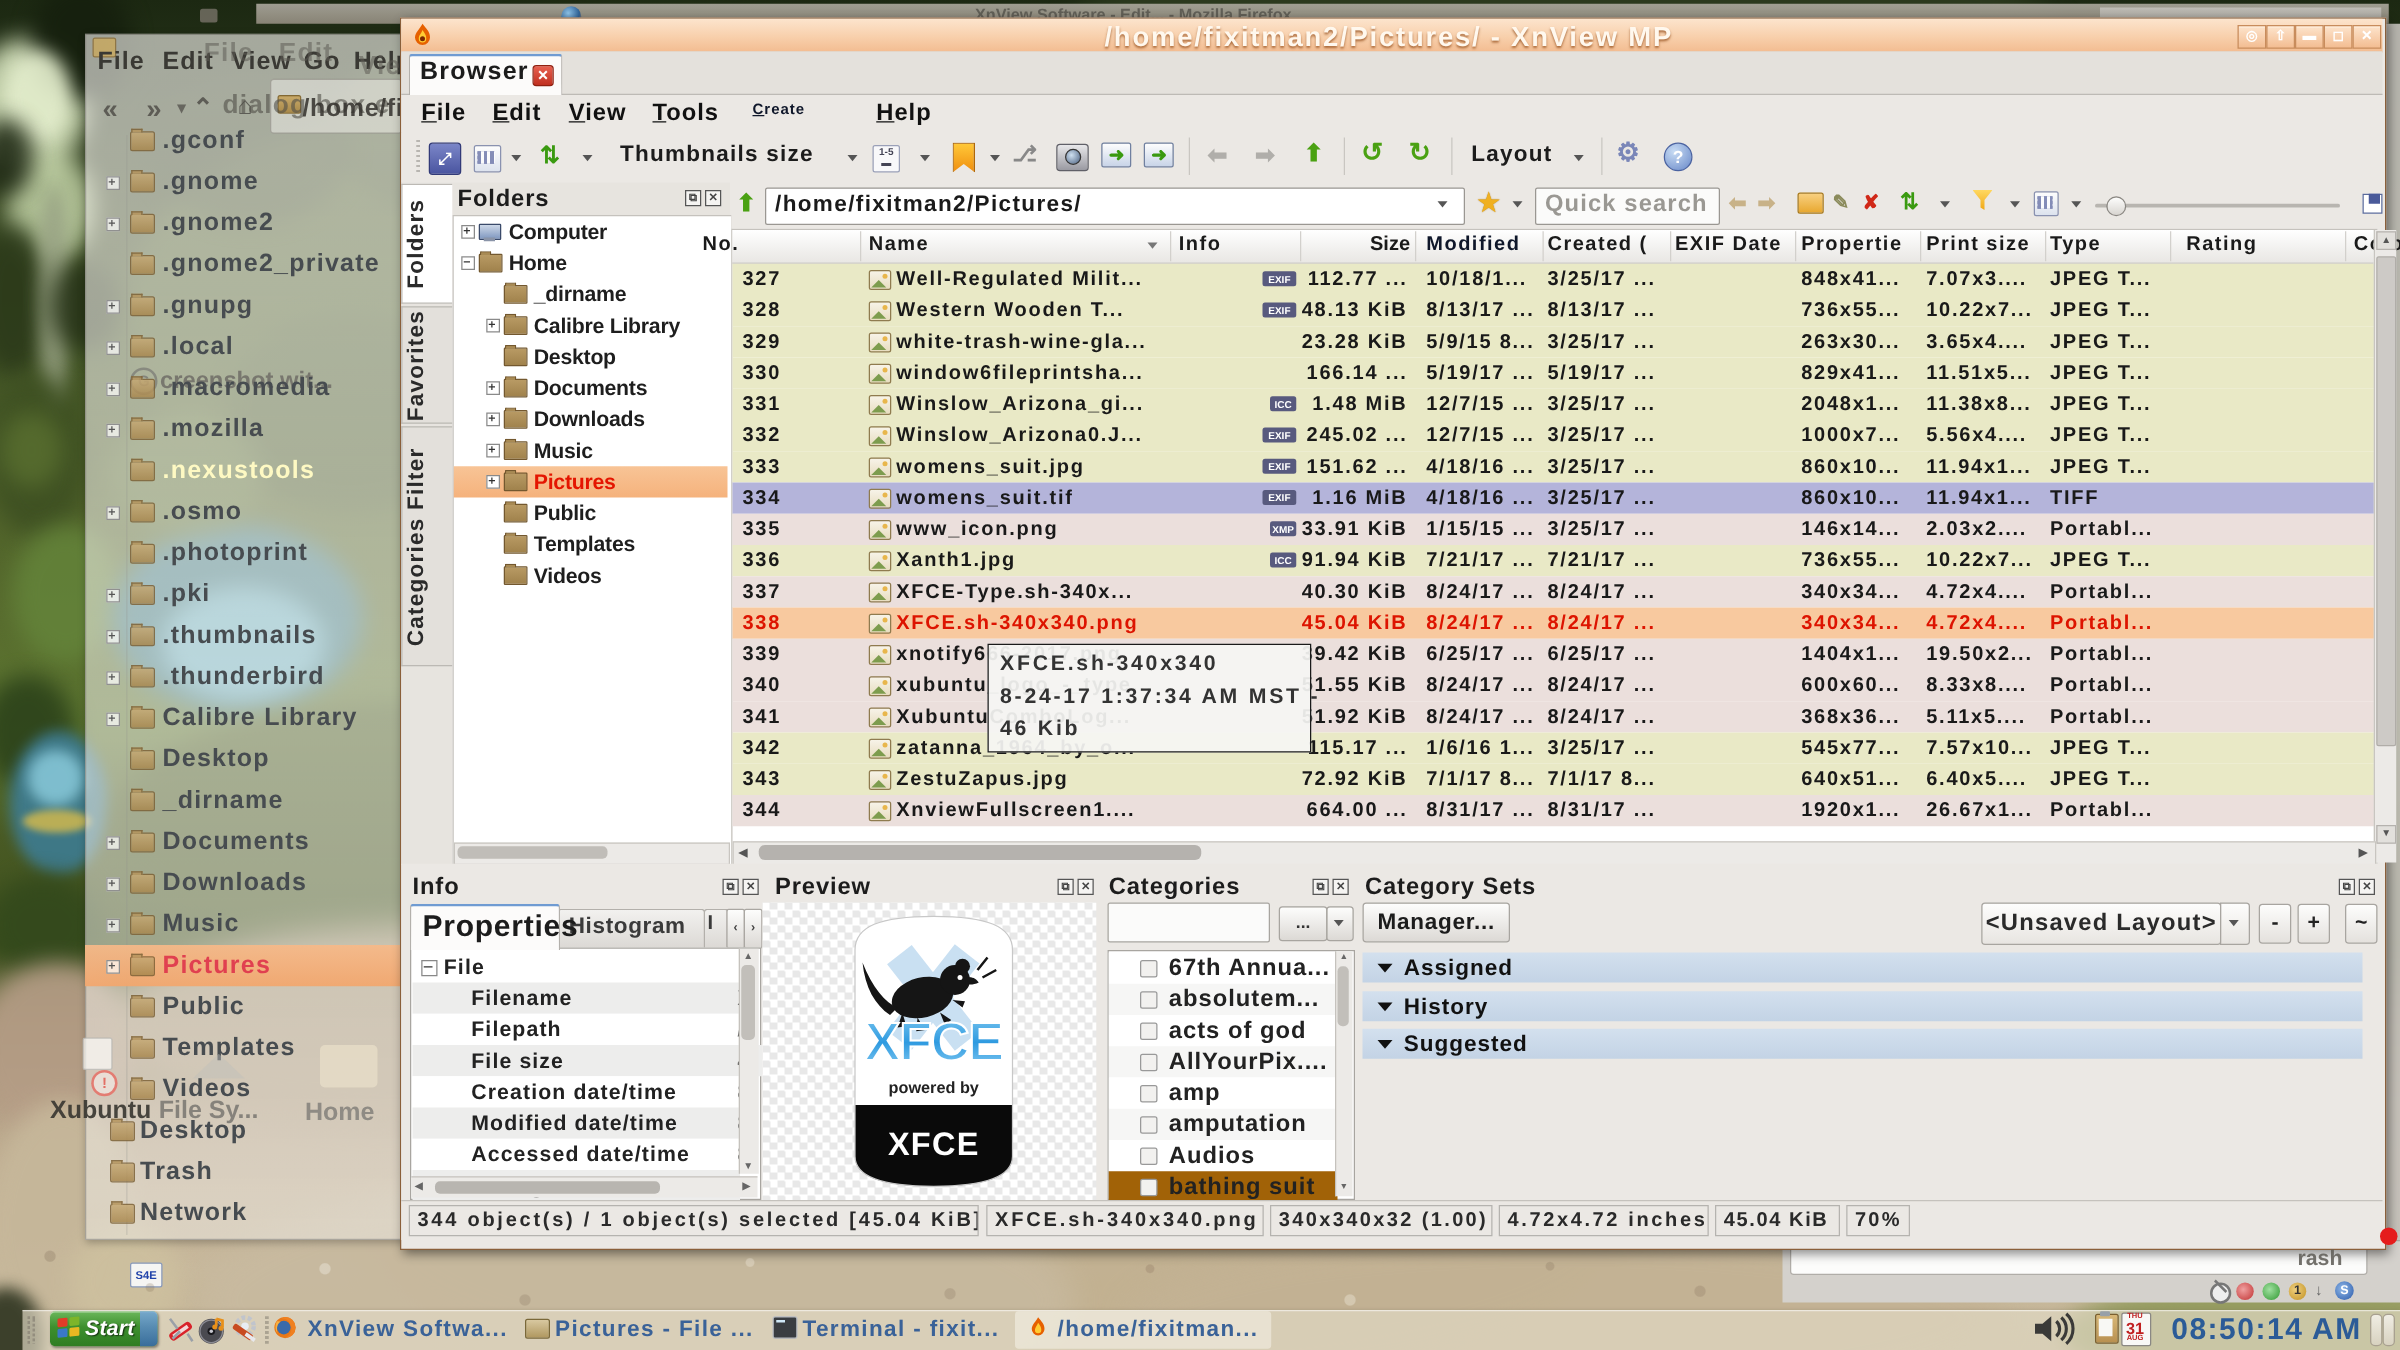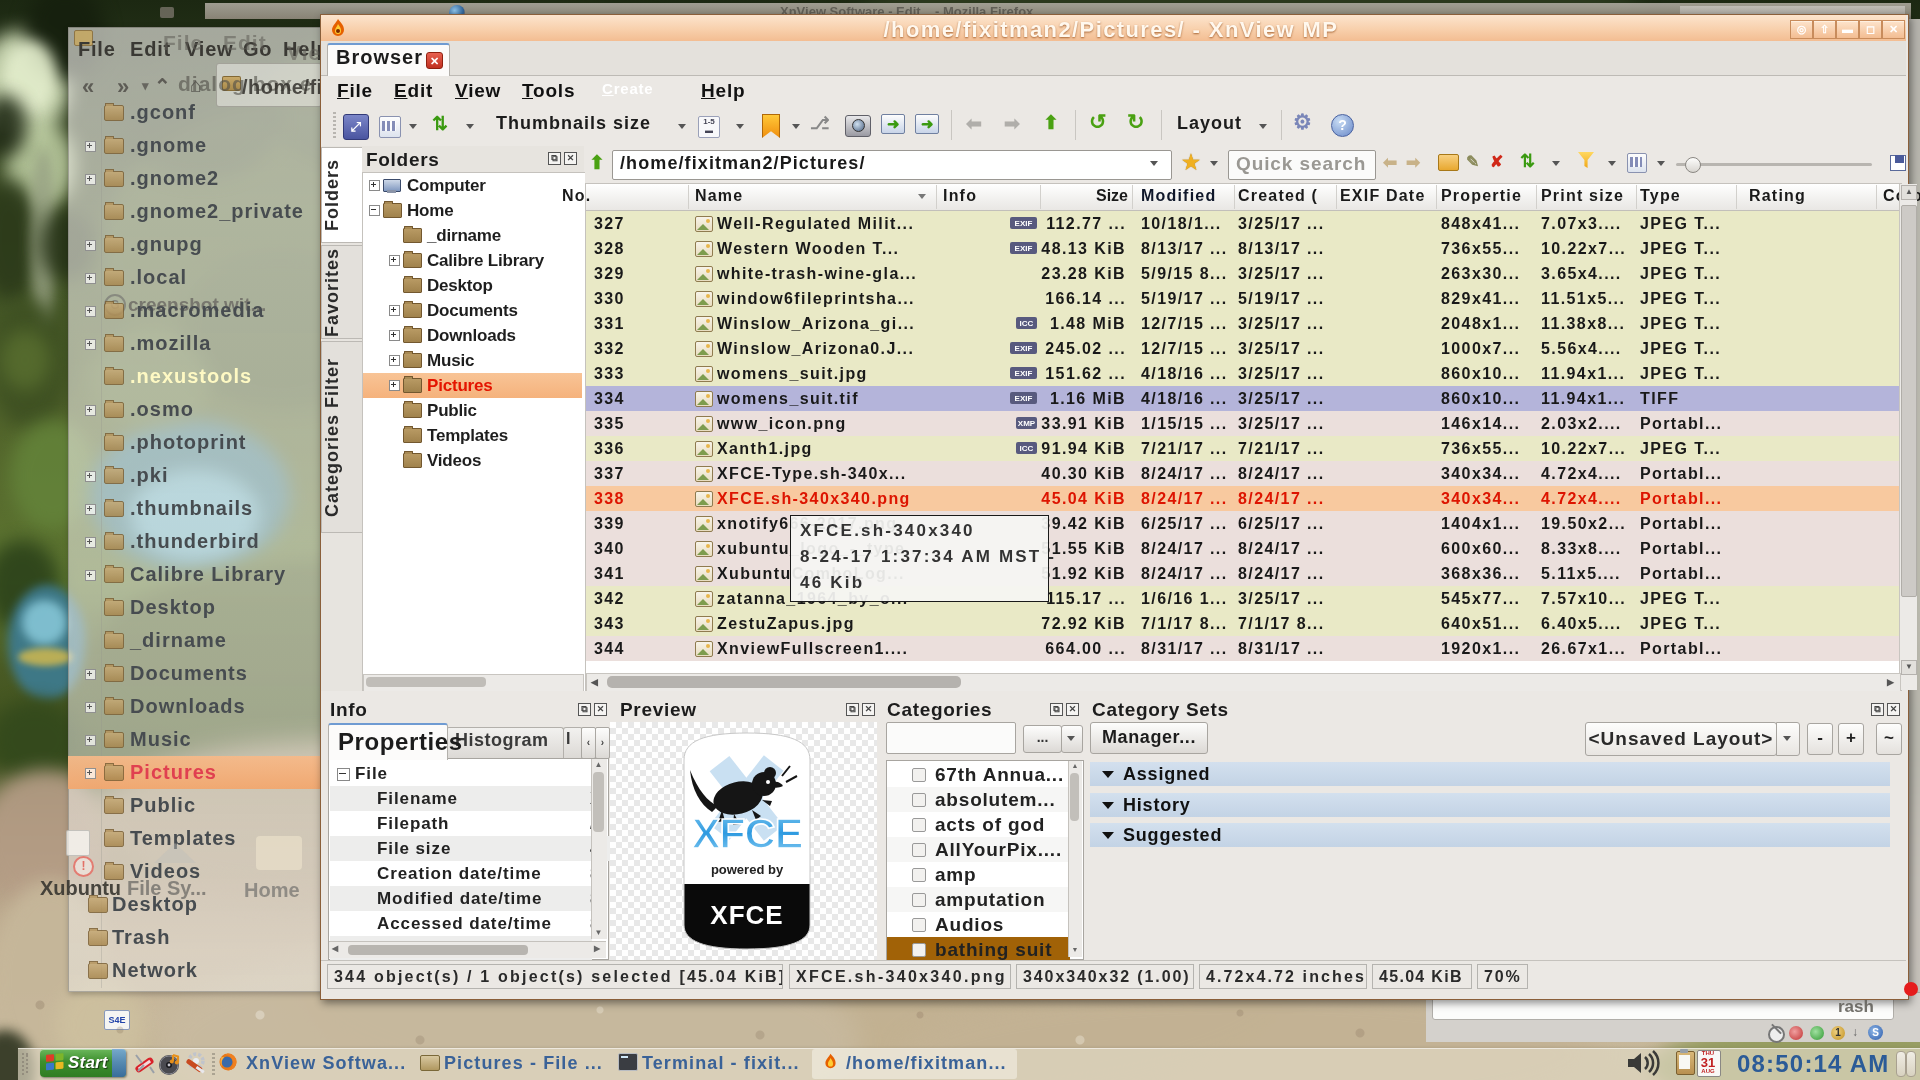--- a/index.html
+++ b/index.html
@@ -282,21 +282,21 @@
 <div class="ab" style="left:1882px;top:20px;width:21px;height:17px;background:linear-gradient(#fde4cc,#f3bd92);border:1px solid #c88c5c;box-shadow:inset 0 1px 0 #fff0e0;text-align:center;line-height:16px;font-size:11px;color:#fff;">✕</div>
 <div class="ab" style="left:321px;top:41px;width:1585px;height:34px;background:#e4e1dc;border-bottom:1px solid #bdbab5;"></div>
 <div class="ab" style="left:327px;top:43px;width:121px;height:32px;background:#fcfbfa;border:1px solid #b3b0ab;border-bottom:none;border-top:2px solid #6f9bd2;border-radius:3px 3px 0 0;"></div>
 <div class="ab nw" style="left:336px;top:46px;font-size:20px;color:#1c1c1c;letter-spacing:1px;">Browser</div>
 <div class="ab" style="left:426px;top:52px;width:15px;height:15px;background:linear-gradient(#e86050,#c03020);border:1px solid #902010;border-radius:3px;color:#fff;font-size:11px;line-height:16px;text-align:center;">✕</div>
 <div class="ab" style="left:321px;top:76px;width:1585px;height:30px;background:#ebe8e4;"></div>
 <div class="ab nw" style="left:337px;top:80px;font-size:19px;color:#111;letter-spacing:.8px;"><u>F</u>ile</div>
 <div class="ab nw" style="left:394px;top:80px;font-size:19px;color:#111;letter-spacing:.8px;"><u>E</u>dit</div>
 <div class="ab nw" style="left:455px;top:80px;font-size:19px;color:#111;letter-spacing:.8px;"><u>V</u>iew</div>
 <div class="ab nw" style="left:522px;top:80px;font-size:19px;color:#111;letter-spacing:.8px;"><u>T</u>ools</div>
-<div class="ab nw" style="left:602px;top:80px;font-size:15px;color:#ffffff;letter-spacing:.8px;"><u>C</u>reate</div>
+<div class="ab nw" style="left:602px;top:80px;font-size:12px;color:#0f172a;letter-spacing:.8px;"><u>C</u>reate</div>
 <div class="ab nw" style="left:701px;top:80px;font-size:19px;color:#111;letter-spacing:.8px;"><u>H</u>elp</div>
 <div class="ab" style="left:321px;top:106px;width:1585px;height:40px;background:#ebe8e4;"></div>
 <div class="ab" style="left:333px;top:112px;width:3px;height:28px;background:repeating-linear-gradient(180deg,#b8b5b0 0 2px,#ebe8e4 2px 4px);"></div>
 <div class="ab" style="left:343px;top:114px;width:24px;height:24px;background:linear-gradient(#7b86c8,#4a55a0);border:1px solid #323a78;border-radius:3px;color:#fff;font-size:13px;text-align:center;line-height:23px;">⤢</div>
 <div class="ab" style="left:379px;top:116px;width:20px;height:20px;background:linear-gradient(#fdfdfd,#dde3ee);border:1px solid #8a92b0;border-radius:2px;"></div>
 <div class="ab" style="left:382px;top:121px;width:14px;height:10px;background:repeating-linear-gradient(90deg,#6a74a8 0 3px,#fff 3px 5px),repeating-linear-gradient(180deg,#6a74a8 0 2px,#fff 2px 4px);opacity:.8;"></div>
 <i class="chev" style="left:409px;top:124px;"></i>
 <div class="ab nw" style="left:432px;top:112px;font-size:19px;color:#3a9a10;">⇅</div>
 <i class="chev" style="left:466px;top:124px;"></i>
 <div class="ab nw itext" style="left:496px;top:111px;">Thumbnails size</div>

